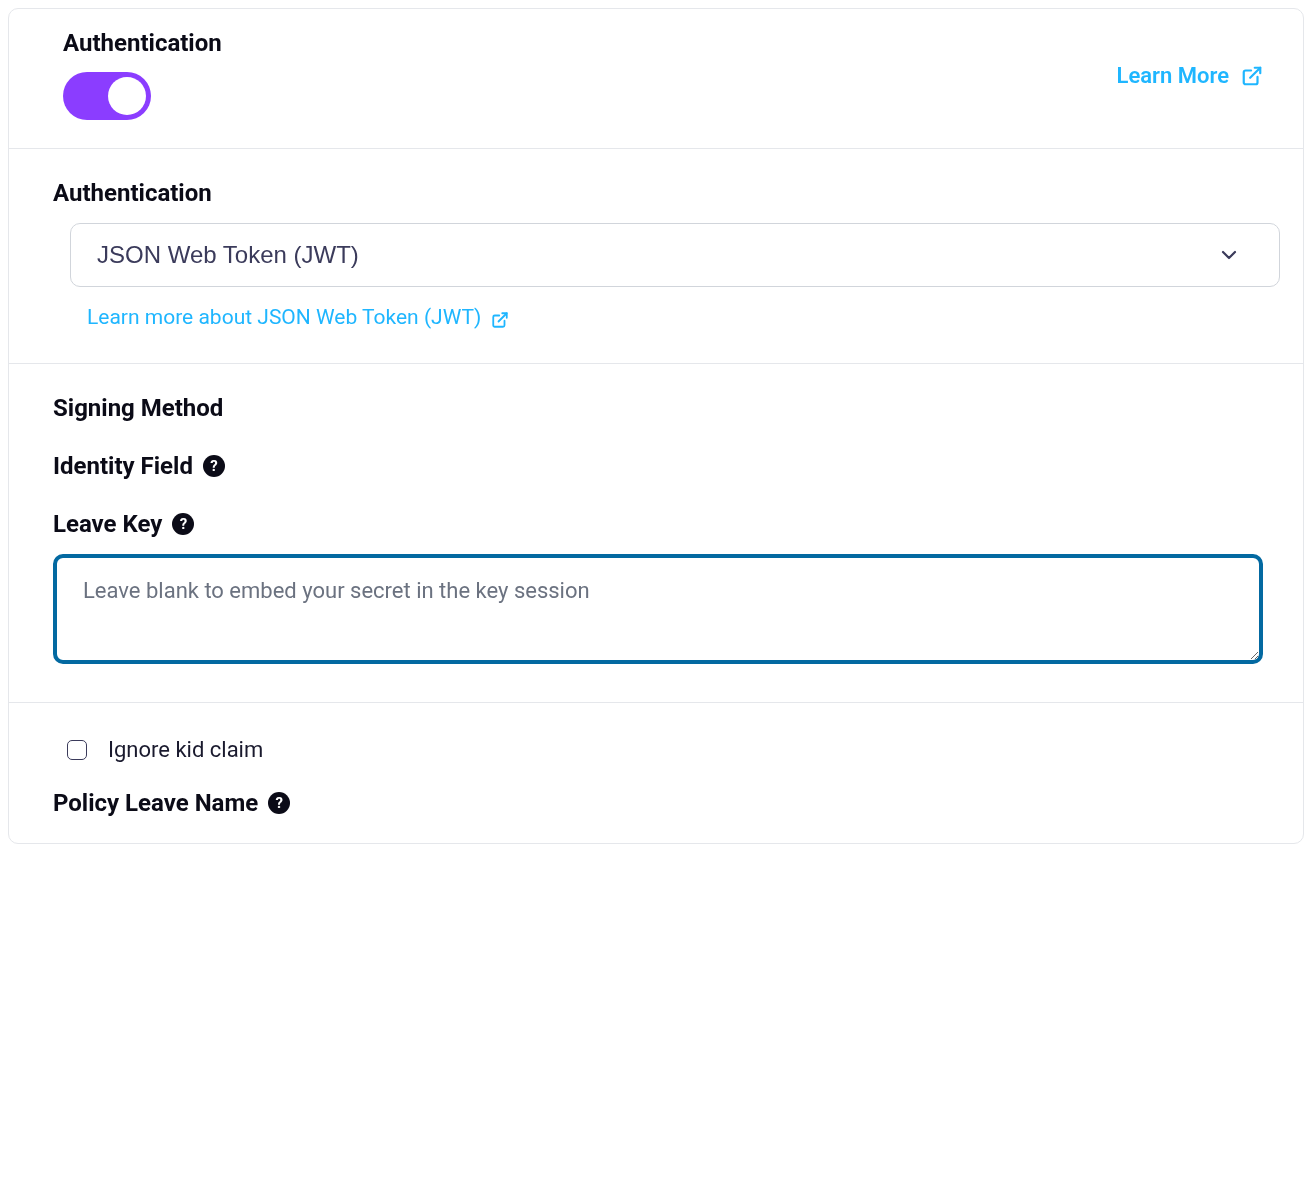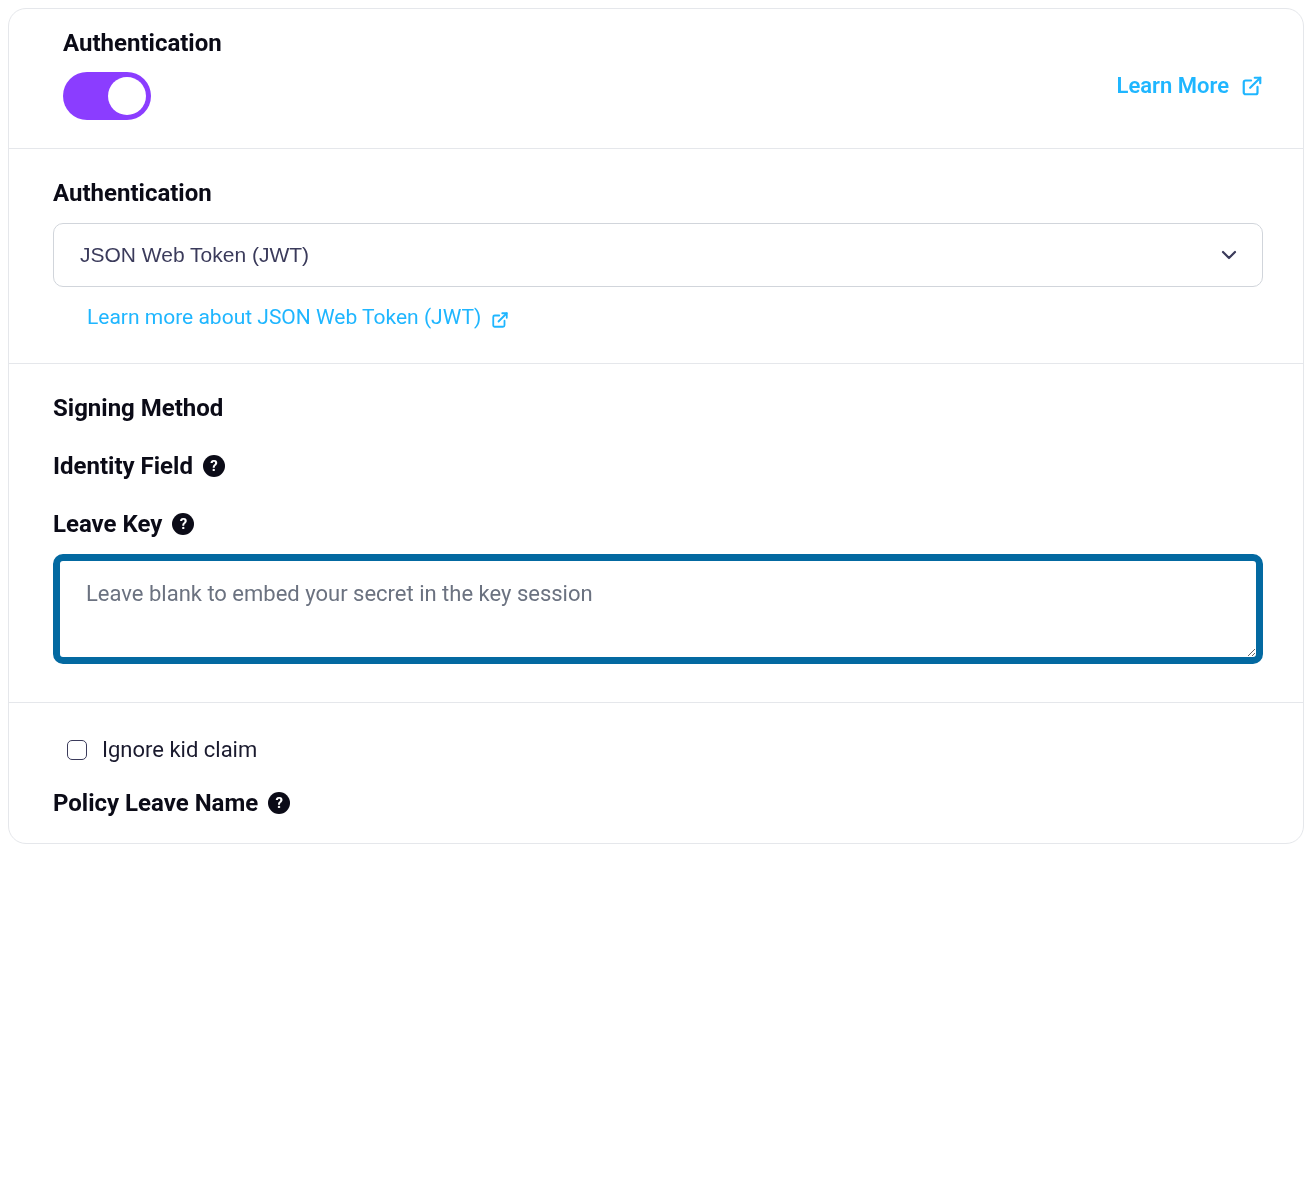--- a/index.html
+++ b/index.html
@@ -6,21 +6,21 @@
   body {
     margin: 0;
     padding: 0;
     font-family: -apple-system, BlinkMacSystemFont, "Segoe UI", Roboto, Helvetica, Arial, sans-serif;
     background: #ffffff;
     color: #1a1a2e;
     width: 1312px;
   }
   .panel {
     border: 1px solid #e5e7eb;
-    border-radius: 18px;
+    border-radius: 10px;
     margin: 8px;
     overflow: hidden;
   }
 
   
   .header-row {
     display: flex;
     align-items: flex-start;
     justify-content: space-between;
     padding: 20px 40px 28px 54px;
@@ -51,21 +51,21 @@
     border-radius: 50%;
   }
   .learn-more {
     display: flex;
     align-items: center;
     gap: 12px;
     color: #1fb6ff;
     font-size: 22px;
     font-weight: 600;
     cursor: pointer;
-    margin-top: 44px;
+    margin-top: 34px;
   }
   .ext-icon { width: 22px; height: 22px; display: inline-block; }
   .ext-icon svg { width: 100%; height: 100%; display: block; }
 
   
   .section {
     padding: 30px 40px 34px 44px;
     border-bottom: 1px solid #e5e7eb;
   }
   .section:last-of-type { border-bottom: none; padding-bottom: 10px; }
@@ -96,26 +96,27 @@
   .select-wrap {
     position: relative;
     width: 100%;
   }
   .select-wrap select, .text-input {
     width: 100%;
     height: 64px;
     border: 1px solid #d1d5db;
     border-radius: 10px;
     padding: 0 26px;
-    font-size: 21px;
+    font-size: 24px;
     color: #3b3b5b;
     background: #ffffff;
     appearance: none;
     -webkit-appearance: none;
     outline: none;
+    margin-left: 17px;
   }
   .select-wrap .chev {
     position: absolute;
     right: 22px;
     top: 50%;
     transform: translateY(-50%);
     width: 24px;
     height: 24px;
     pointer-events: none;
     color: #3b3b5b;
@@ -129,35 +130,35 @@
     color: #1fb6ff;
     font-size: 21px;
     margin: 18px 0 0 34px;
     cursor: pointer;
   }
   .sub-link .ext-icon { width: 18px; height: 18px; }
 
   .textarea {
     width: 100%;
     height: 110px;
-    border: 7px solid #0369a1;
+    border: 4px solid #0369a1;
     border-radius: 10px;
     padding: 20px 26px;
     font-size: 22px;
     color: #3b3b5b;
     font-family: inherit;
     resize: vertical;
     outline: none;
   }
   .textarea::placeholder { color: #6b7280; }
 
   .checkbox-row {
     display: flex;
     align-items: flex-start;
-    gap: 12px;
+    gap: 18px;
     margin-bottom: 26px;
     margin-left: 10px;
     margin-top: 4px;
   }
   .checkbox-row input[type="checkbox"] {
     width: 20px;
     height: 20px;
     border: 1.5px solid #3b3b5b;
     border-radius: 5px;
     appearance: none;

